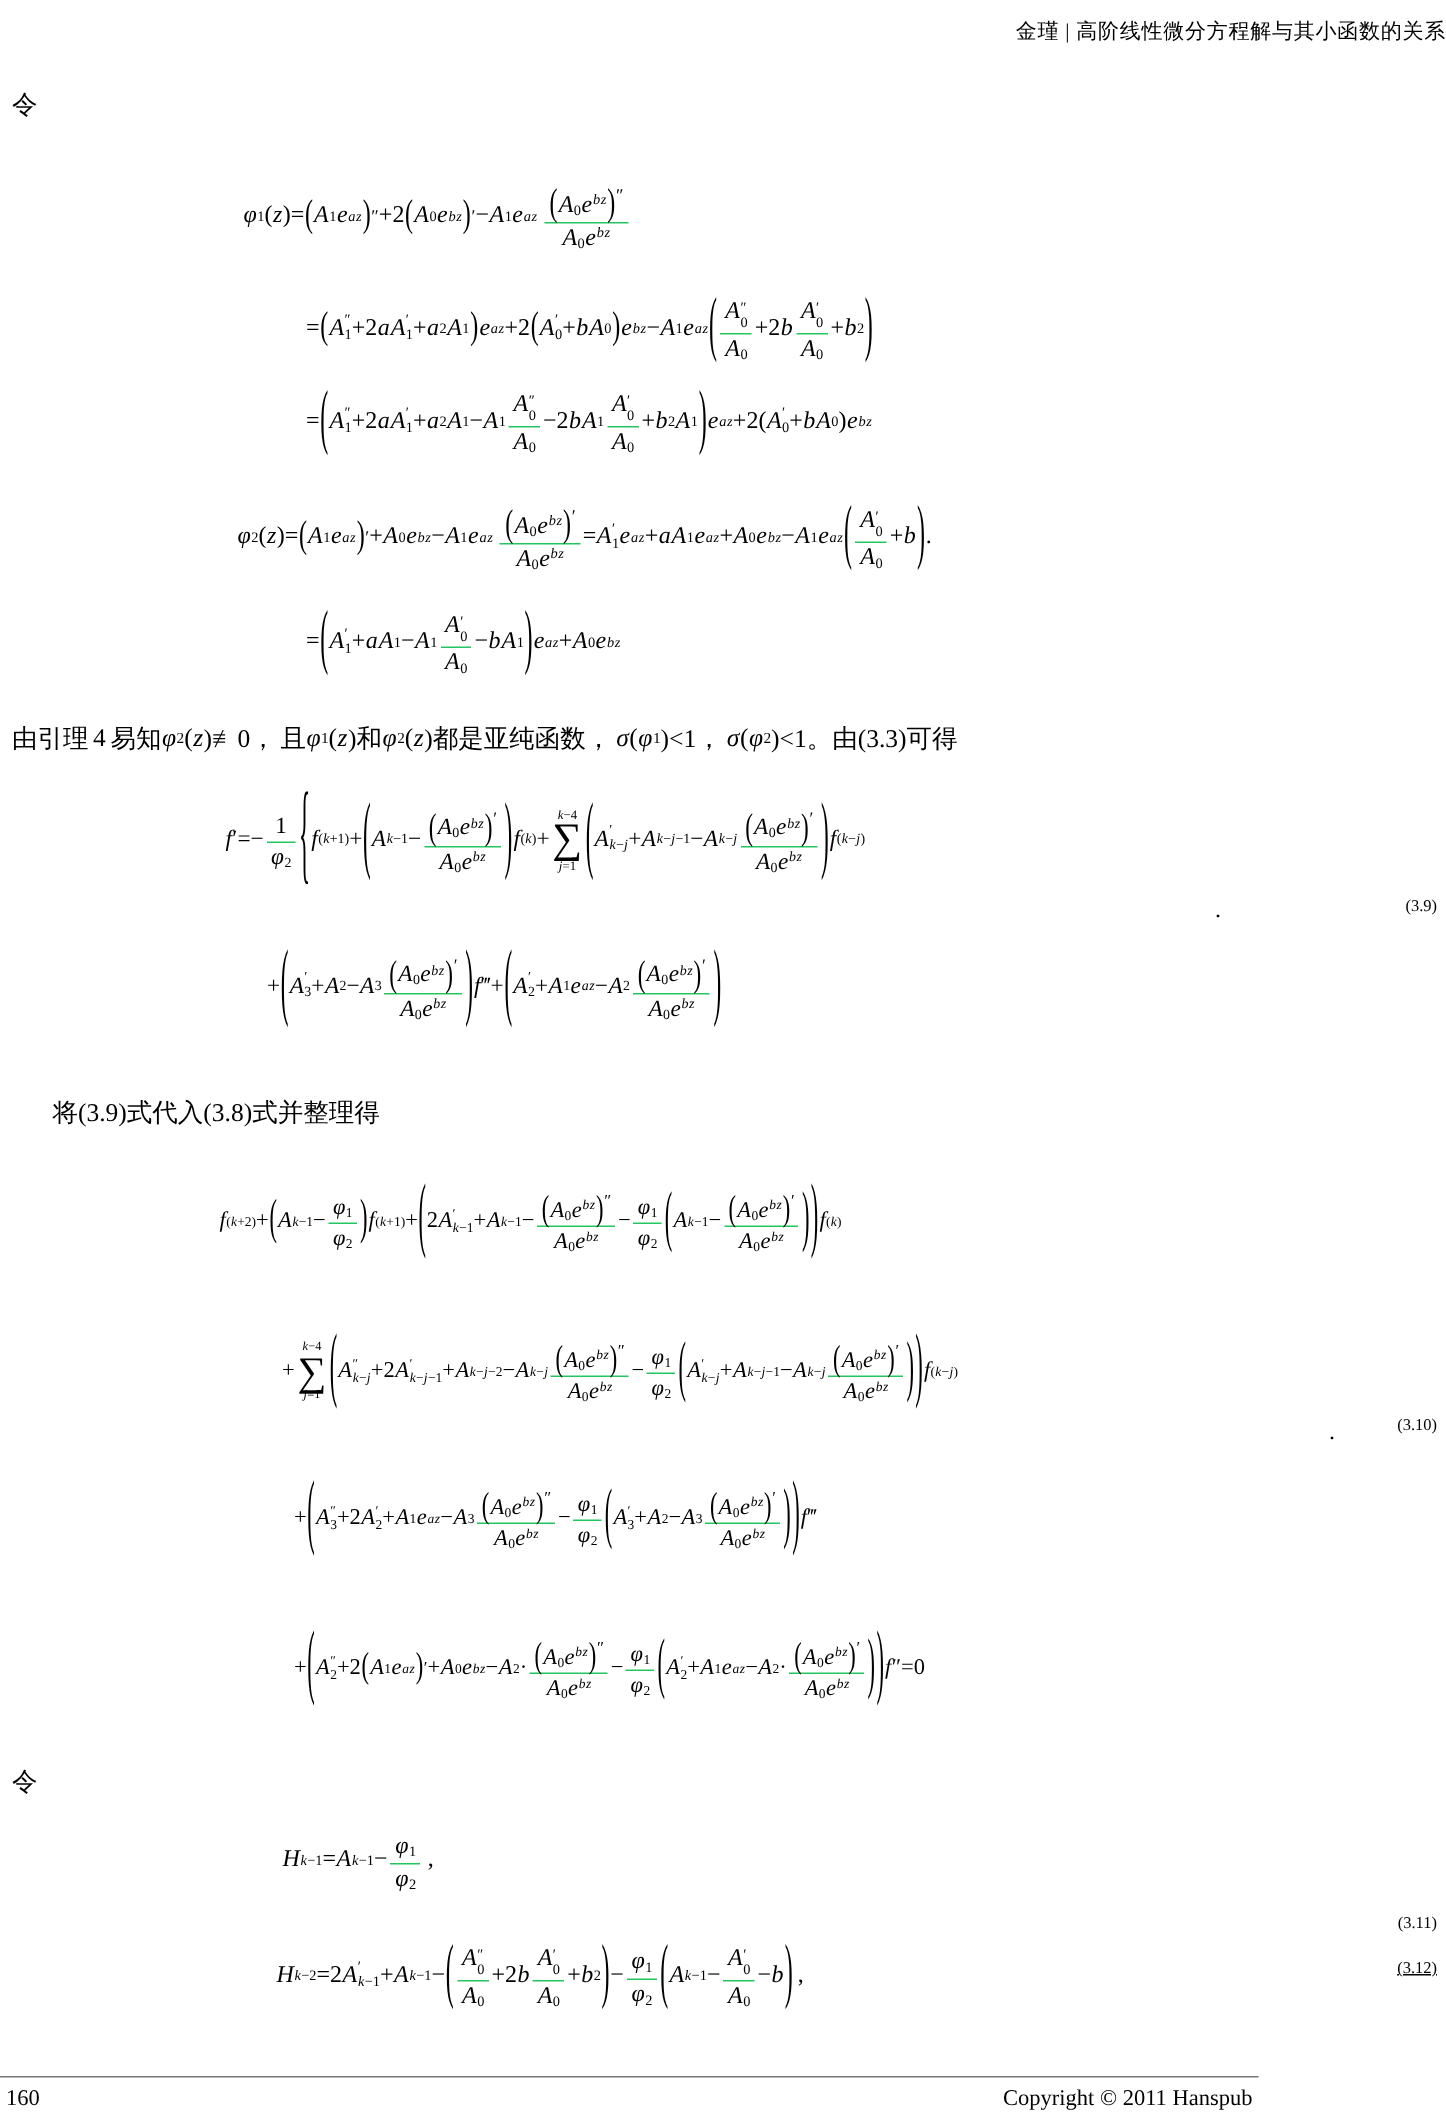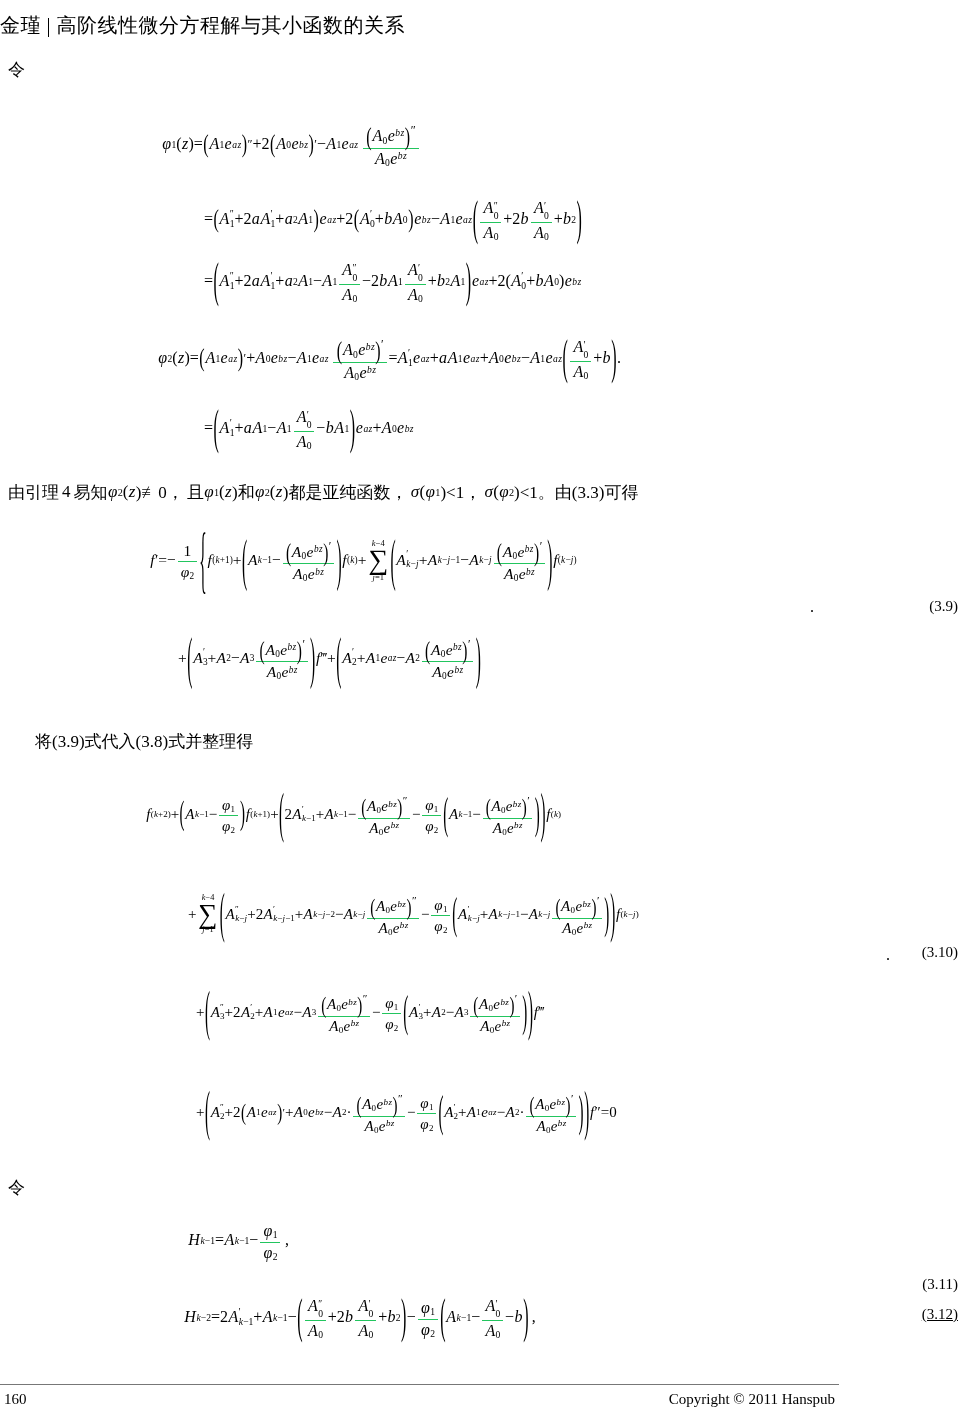--- a/index.html
+++ b/index.html
@@ -3,21 +3,21 @@
 <meta charset="utf-8">
 <style>
   *{margin:0;padding:0;box-sizing:border-box;}
   html,body{width:964px;height:1414px;}
   body{
     position:relative;background:#ffffff;color:#000;
     font-family:"Liberation Serif","DejaVu Serif","DejaVu Sans",serif;
     overflow:hidden;
   }
   .abs{position:absolute;white-space:nowrap;}
-  .hdr{width:964px;text-align:left;font-size:20px;letter-spacing:.5px;}
+  .hdr{width:964px;text-align:right;font-size:14px;letter-spacing:.5px;}
   .cn{font-size:17px;}
   .eq{display:flex;align-items:center;font-size:16px;}
   .eq i,.cnm i{font-style:italic;padding:0 .02em;}
   sup{font-size:.6em;vertical-align:.5em;}
   sub{font-size:.6em;vertical-align:-.25em;}
   .sp{display:inline-block;width:.18em;}
   
   .fr{display:inline-block;vertical-align:middle;text-align:center;margin:0 .12em;line-height:1.15;}
   .fr .nu{display:block;padding:.28em .18em .08em;border-bottom:1px solid #22c55e;}
   .fr .de{display:block;padding:.08em .18em .02em;}
@@ -30,21 +30,21 @@
   .p1{transform:scaleY(1.6);}
   .p2{transform:scaleY(2.2);}
   .p3{transform:scaleY(3.0);}
   .p4{transform:scaleY(3.7);}
   .p5{transform:scaleY(4.8);}
   
   .hp{display:inline-block;vertical-align:.6em;font-size:.75em;}
   
   .ss{display:inline-block;vertical-align:-.55em;font-size:.6em;line-height:1.05;text-align:left;}
   .ss span{display:block;}
-  .eqlabel{font-size:15px;}
+  .eqlabel{font-size:11px;}
   .eqdot{font-size:16px;}
   .footer{position:absolute;left:0;top:1384px;width:839px;border-top:1px solid #777;
           display:flex;justify-content:space-between;padding:6px 4px 0 4px;font-size:15px;text-align:right;}
 </style>
 </head>
 <body>
 
 <div class="abs hdr" style="top:12px;left:0;">金瑾 | 高阶线性微分方程解与其小函数的关系</div>
 
 <div class="abs cn" style="left:8px;top:58px;">令</div>

